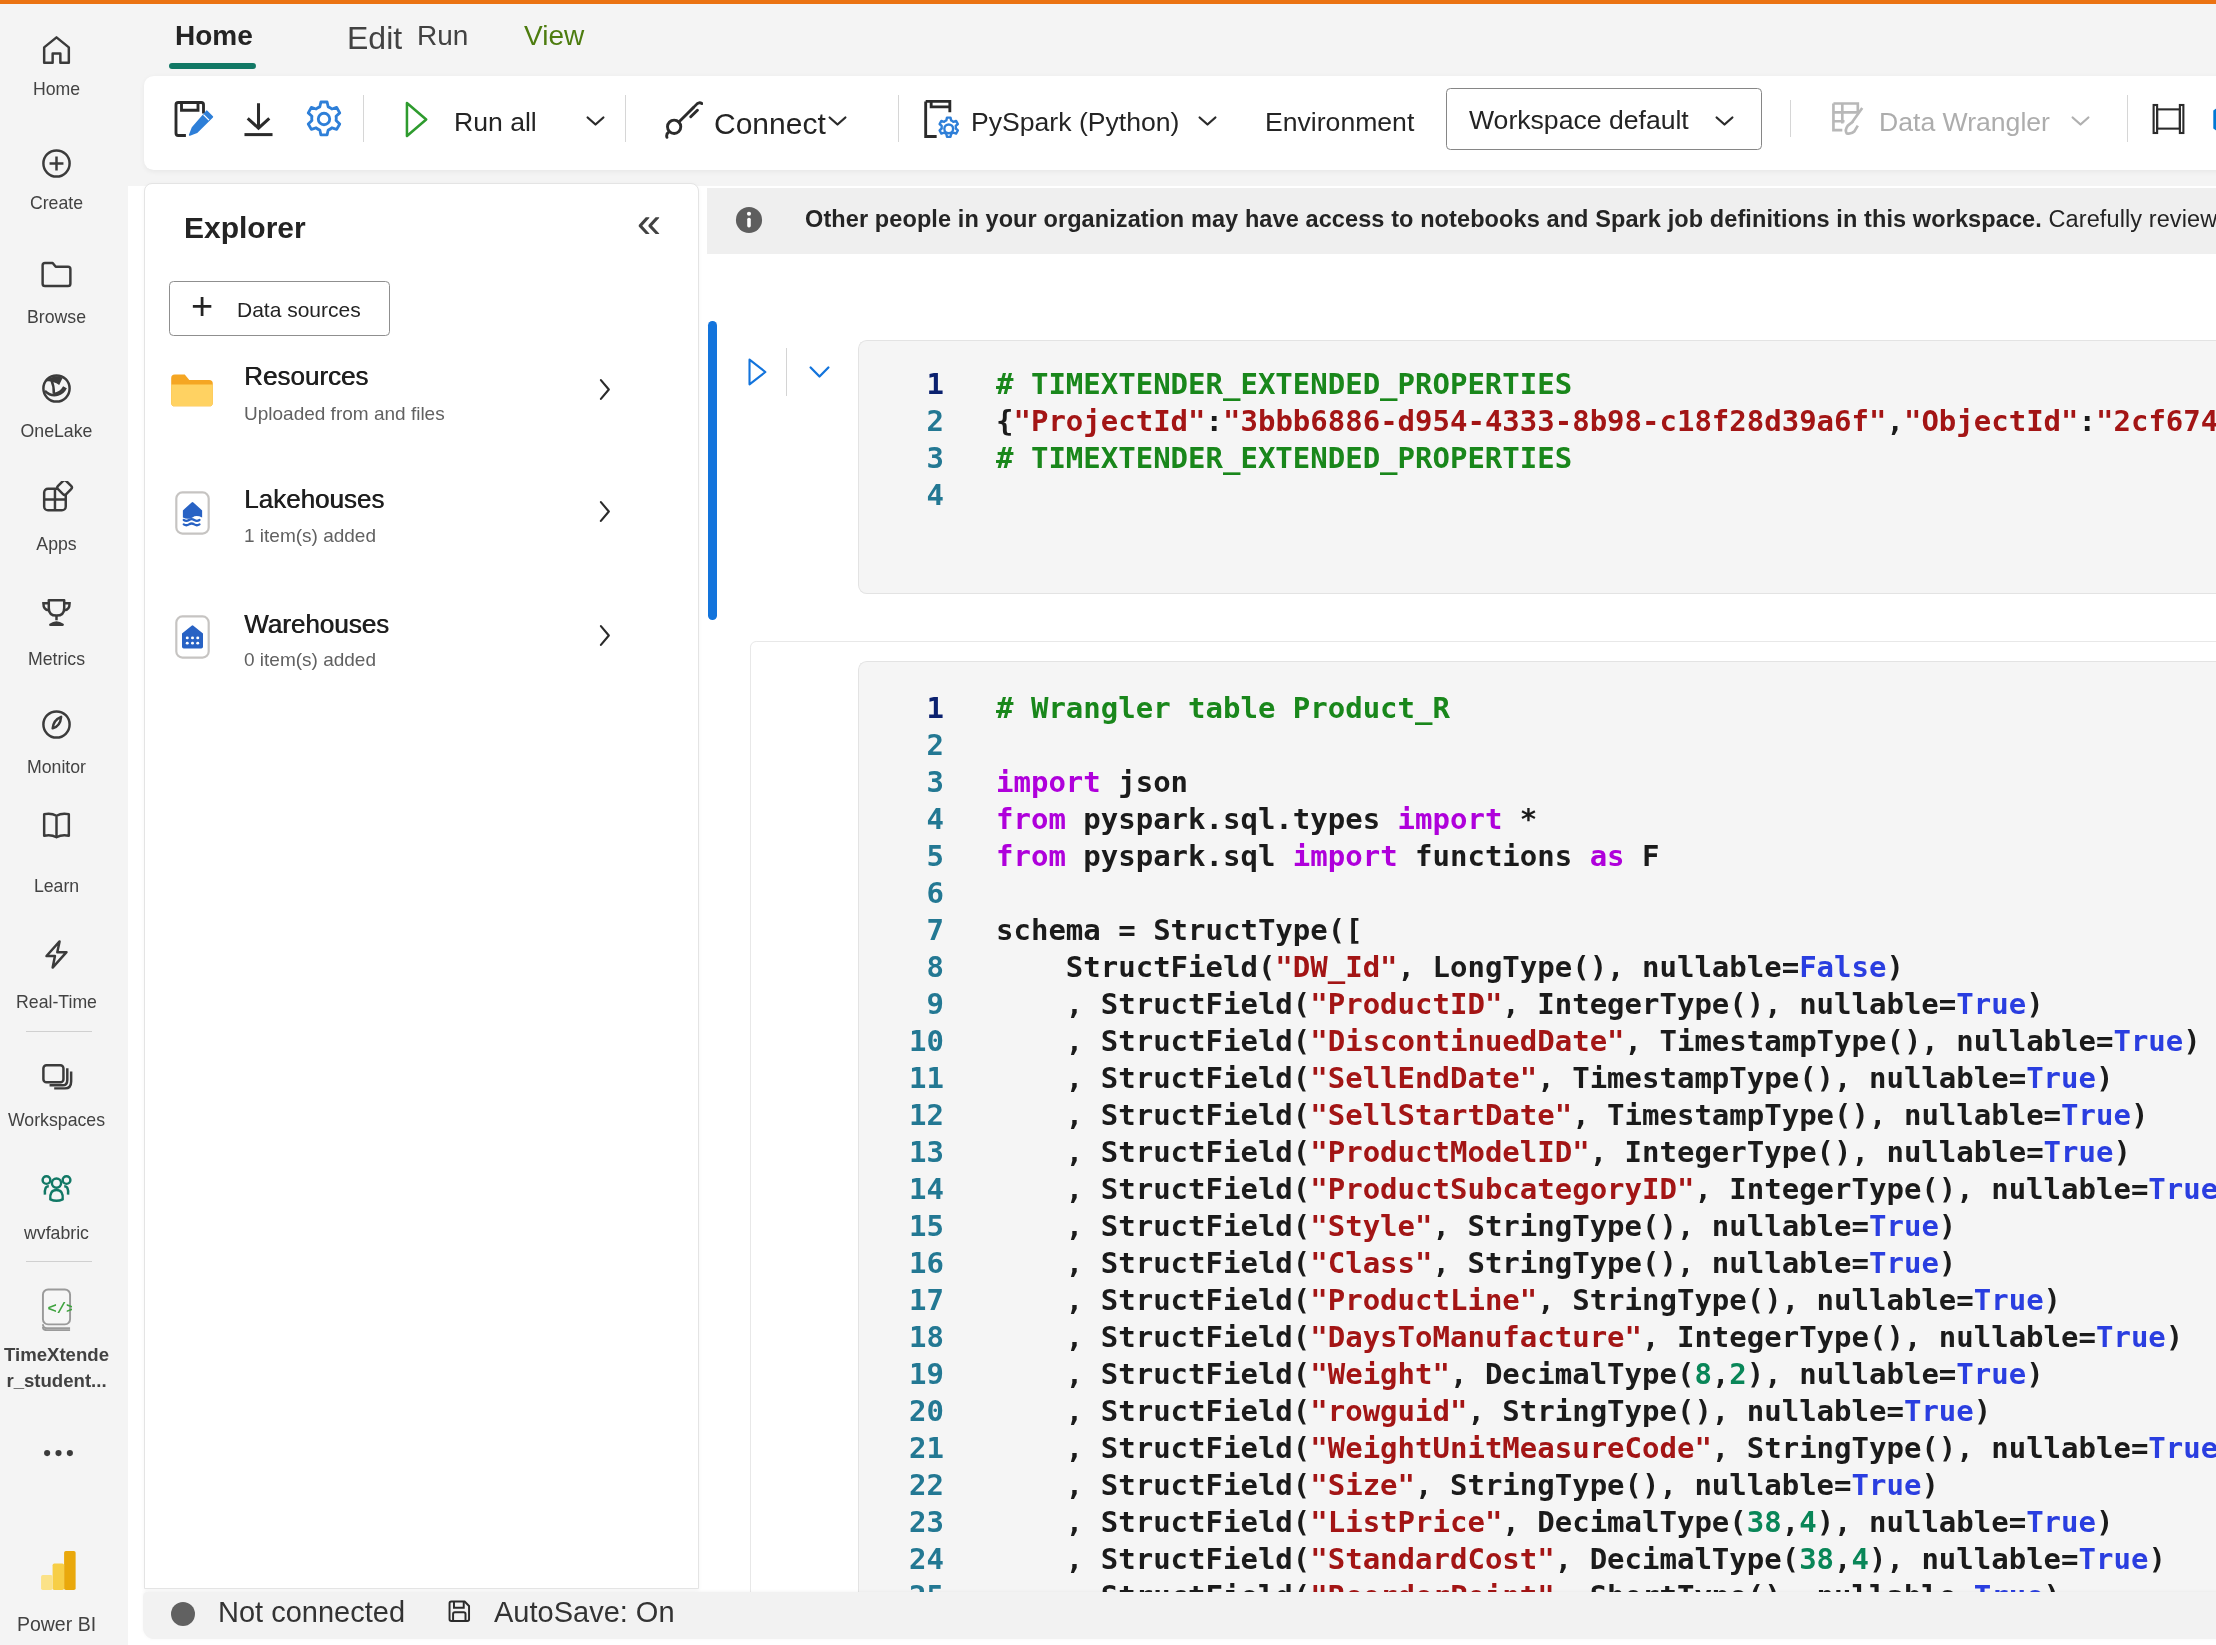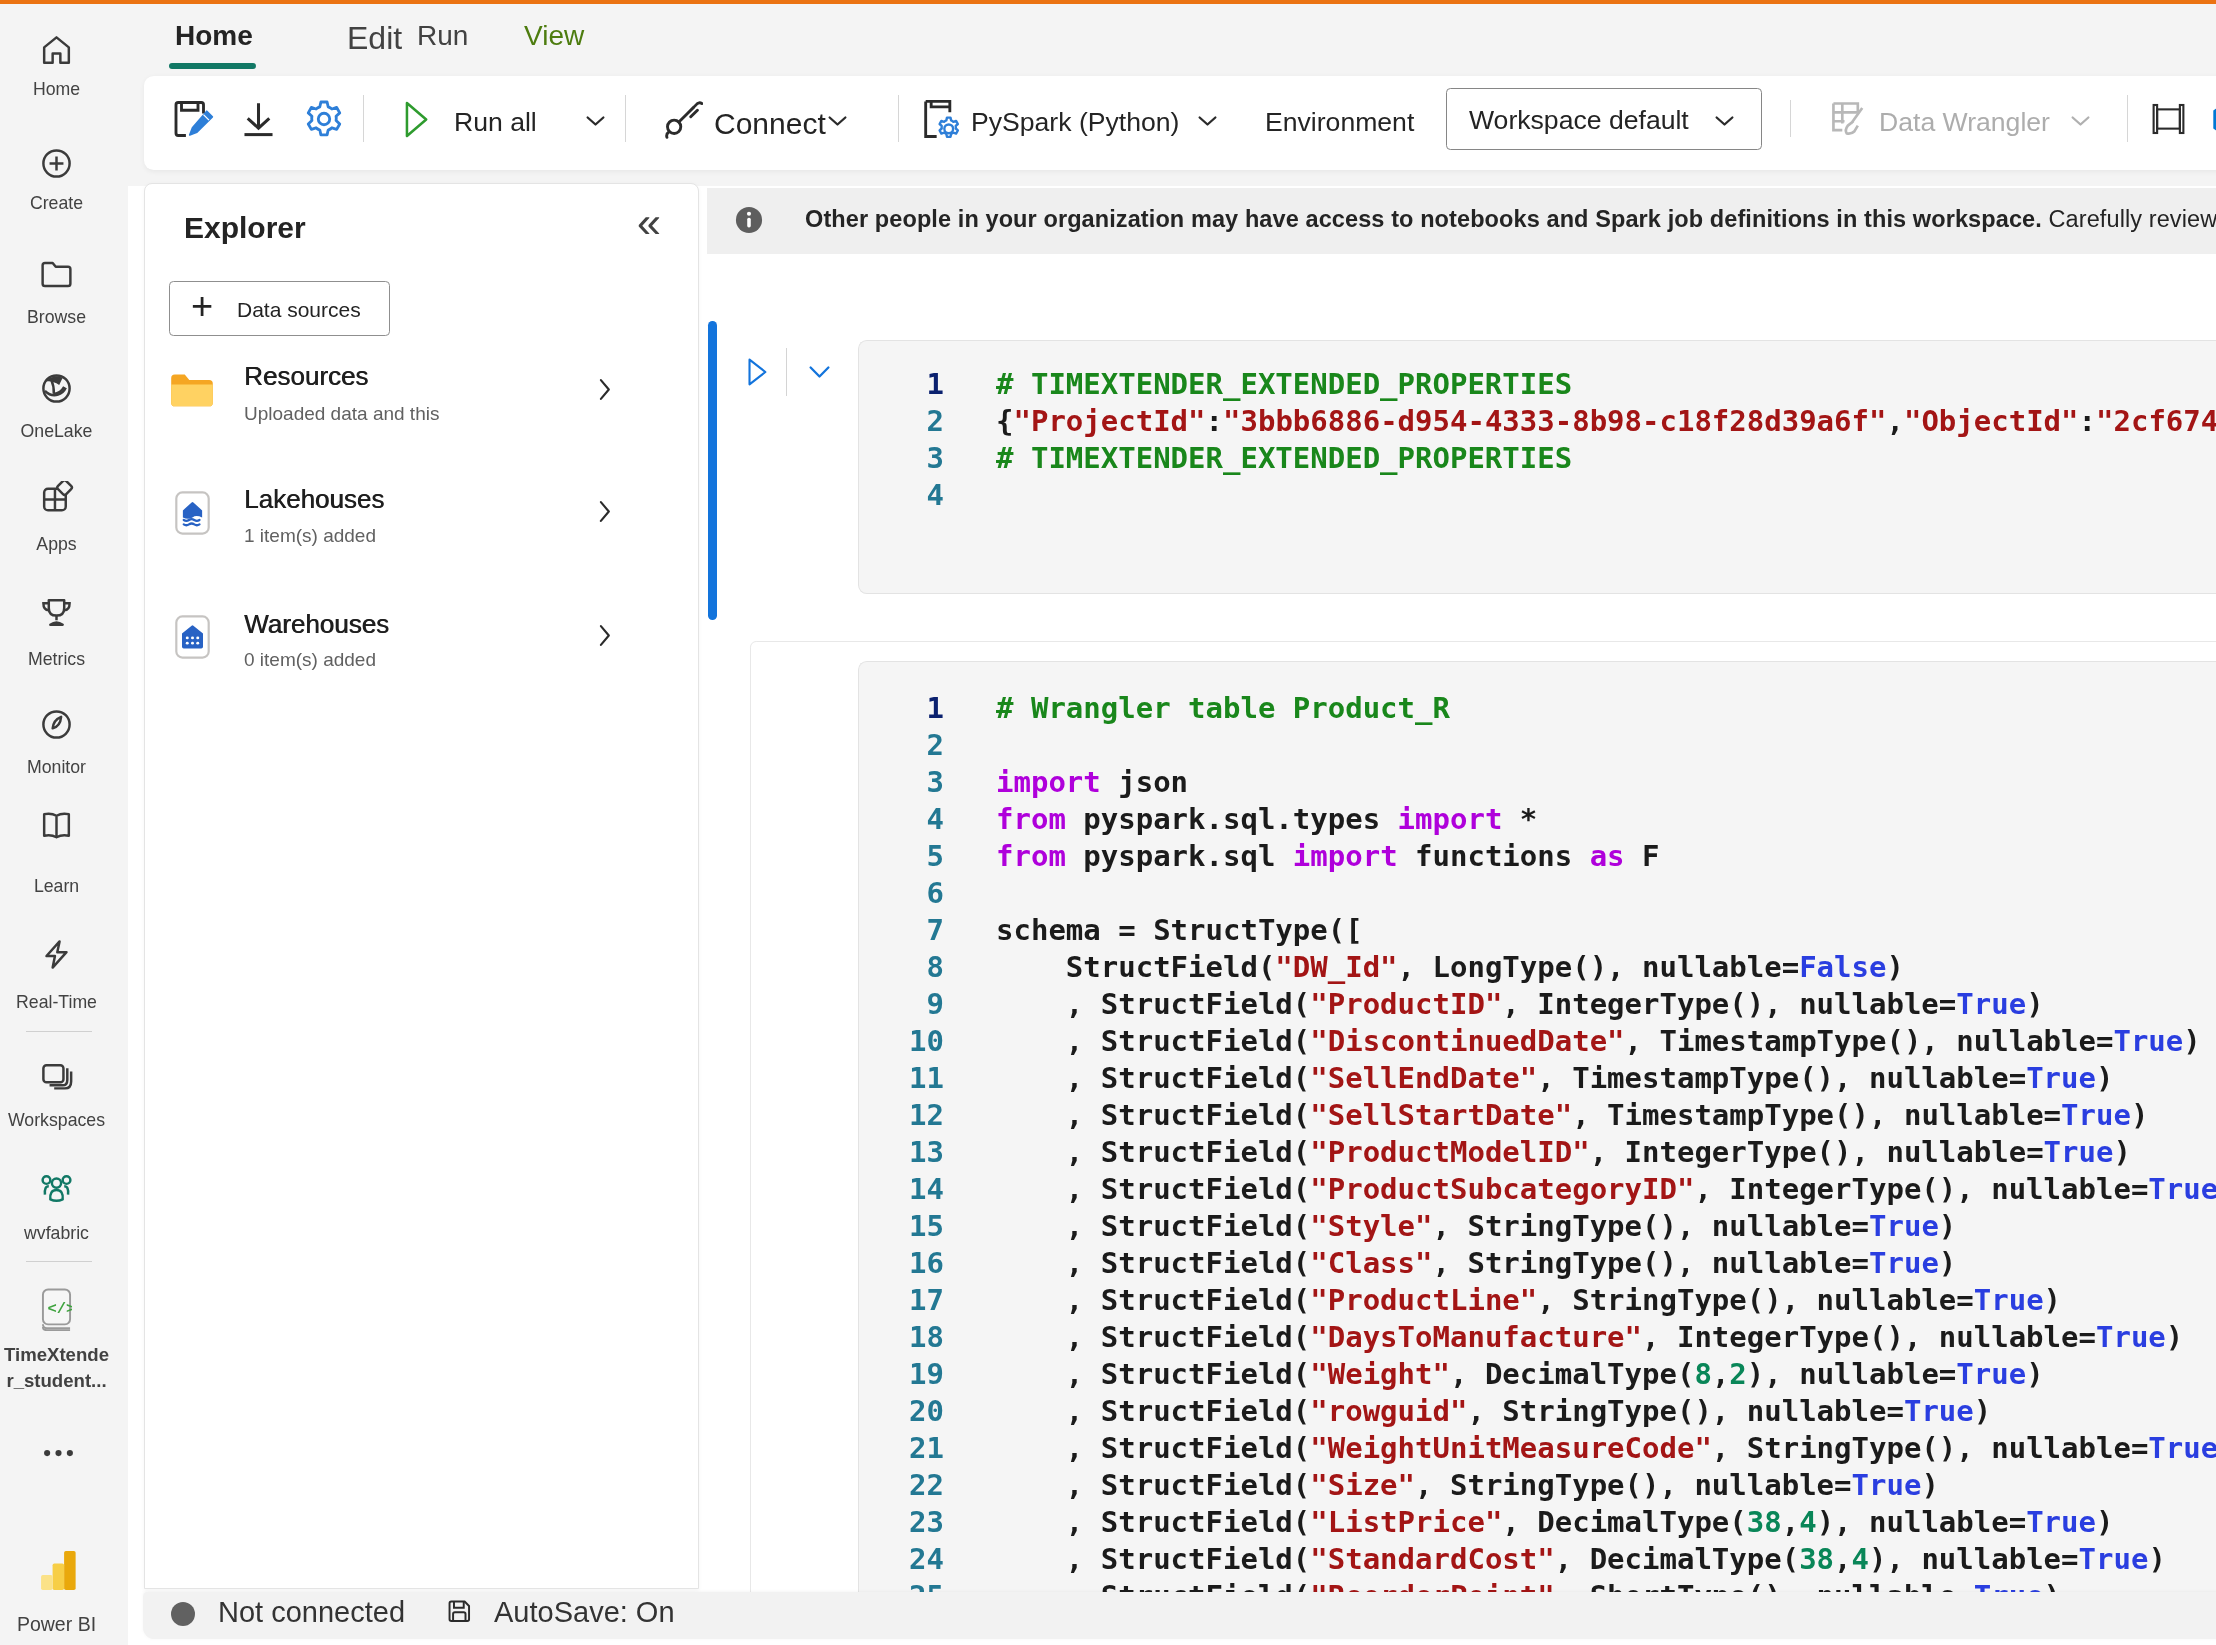--- a/index.html
+++ b/index.html
@@ -125,21 +125,21 @@
   <div class="abs" style="left:191px;top:285px;font-size:38px;font-weight:300;color:#242424;">+</div>
   <div class="abs" style="left:237px;top:298px;font-size:21px;color:#242424;">Data sources</div>
 
   <div class="abs" id="ic-folder" style="left:169px;top:371px;">
     <svg width="46" height="38" viewBox="0 0 50 42">
         <path d="M2 8 Q2 4 6 4 H17 L22 10 H44 Q48 10 48 14 V35 Q48 39 44 39 H6 Q2 39 2 35 Z" fill="#F5A623"></path>
         <path d="M2 15 H48 V35 Q48 39 44 39 H6 Q2 39 2 35 Z" fill="#FFD262"></path>
       </svg>
   </div>
   <div class="abs" style="left:244px;top:361px;font-size:26px;font-weight:400;color:#1f1f1f;text-shadow:0.6px 0 0 #1f1f1f;">Resources</div>
-  <div class="abs" style="left:244px;top:403px;font-size:19px;color:#616161;">Uploaded data and this</div>
+  <div class="abs" style="left:244px;top:403px;font-size:19px;color:#616161;">Uploaded from and files</div>
   <div class="abs" id="rchev1" style="left:597px;top:378px;">
     <svg width="15" height="23" viewBox="0 0 20 32" fill="none" stroke="#2B2B2B" stroke-width="3" stroke-linecap="round" stroke-linejoin="round">
         <path d="M5 3 L16 16 L5 29"></path>
       </svg>
   </div>
 
   <div class="abs" id="ic-lake" style="left:175px;top:491px;">
     <svg width="35" height="44" viewBox="0 0 40 50">
         <rect x="1.5" y="1.5" width="37" height="47" rx="7" fill="#fff" stroke="#C6C4C2" stroke-width="2.5"></rect>
         <path d="M9 22 L19 13 Q20 12 21 13 L31 22 V30 Q24 27 20 30 Q15 33 9 30 Z" fill="#2862C4"></path>

